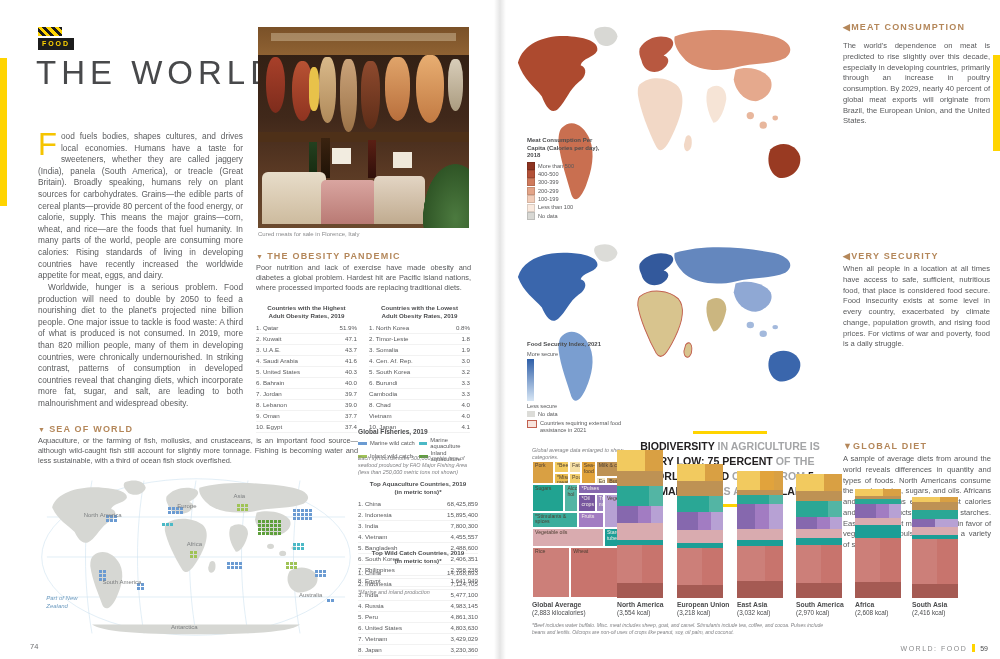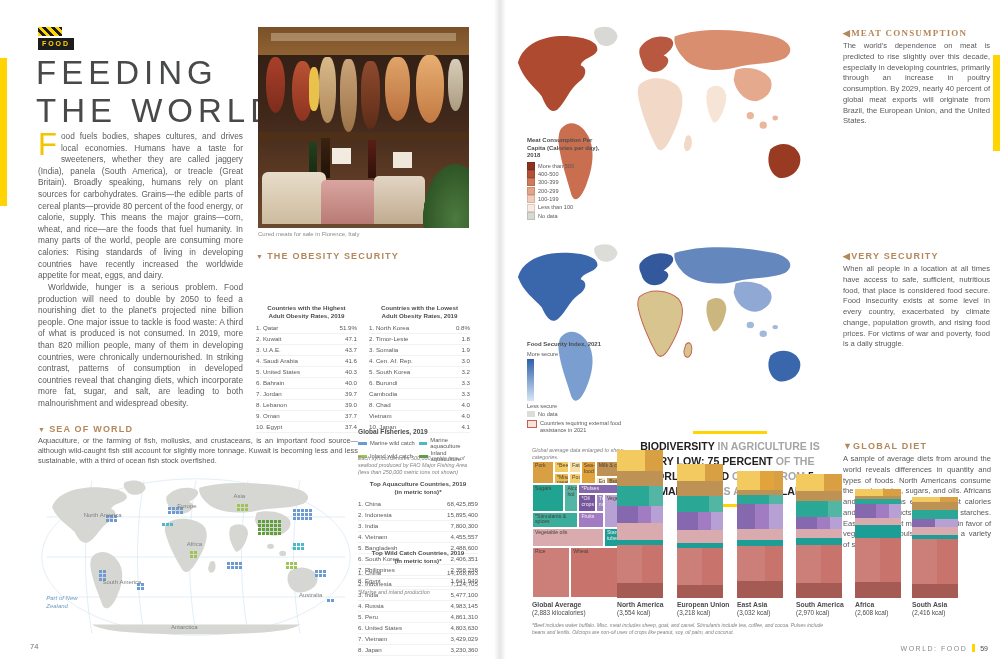--- a/index.html
+++ b/index.html
@@ -62,21 +62,21 @@
   .cl{width:120px;font-size:6.2px;}
   .cl .t{font-weight:bold;text-align:center;line-height:1.25;color:#4b4c4e;margin-bottom:3px;}
   .cl .fn{font-style:italic;font-size:5.4px;color:#808184;margin-top:2px;}
   #aqua-list{left:358px;top:480px;}
   #wild-list{left:358px;top:549px;}
   
   #meat-map{left:505px;top:22px;width:332px;height:216px;}
   #sec-map{left:505px;top:240px;width:332px;height:196px;}
   #meat-map svg,#sec-map svg{position:absolute;left:0;top:0;}
   .side-head{color:#b4875a;font-weight:bold;font-size:9px;letter-spacing:1.2px;}
-  #meat-head{left:843px;top:28px;font-family:Liberation Serif, serif;}
+  #meat-head{left:843px;top:22px;}
   #meat-body{left:843px;top:41px;width:147px;font-size:7.6px;line-height:1.42;text-align:justify;}
   #meat-legend{left:527px;top:137px;width:84px;font-size:5.6px;}
   #meat-legend .t{font-weight:bold;font-size:6px;line-height:1.25;color:#4b4c4e;margin-bottom:2px;}
   .ml-item{display:flex;align-items:center;gap:3px;line-height:1.5;}
   .ml-item i{display:inline-block;width:6px;height:6px;border:1px solid rgba(0,0,0,.12);}
   
   #sec-head{left:843px;top:251px;}
   #sec-body{left:843px;top:264px;width:147px;font-size:7.6px;line-height:1.42;text-align:justify;}
   #sec-legend{left:527px;top:341px;width:95px;font-size:5.6px;}
   #sec-legend .t{font-weight:bold;font-size:6px;color:#4b4c4e;line-height:1.25;}
@@ -113,21 +113,20 @@
 <body>
 
 <div id="spread">
   <div class="abs" id="gutter"></div>
 
   <div class="abs" id="tab-left"></div>
   <div class="abs" id="kicker-stripes"></div>
   <div class="abs" id="kicker-box">FOOD</div>
 
   <div class="abs" id="page-title">
-    <div>FEEDING</div>
     <div>THE WORLD</div>
   </div>
 
   <div class="abs body-txt" id="intro">
     <p class="p1" style="margin:0;"><span class="dropcap">F</span><span>ood fuels bodies, shapes cultures, and drives local economies. Humans have a taste for sweeteners, whether they are called jaggery (India), panela (South America), or treacle (Great Britain). Broadly speaking, humans rely on plant sources for carbohydrates. Grains—the edible parts of cereal plants—provide 80 percent of the food energy, or calorie, supply. This means the major grains—corn, wheat, and rice—are the foods that fuel humanity. In many parts of the world, people are consuming more calories: Rising standards of living in developing countries have recently increased the worldwide appetite for meat, eggs, and dairy.</span></p>
     <p class="p2">Worldwide, hunger is a serious problem. Food production will need to double by 2050 to feed a nourishing diet to the planet's projected nine billion people. One major issue to tackle is food waste: A third of what is produced is not consumed. In 2019, more than 820 million people, many of them in developing countries, were chronically undernourished. In striking contrast, patterns of consumption in developed countries reveal that changing diets, which incorporate more fat, sugar, and salt, are leading to both malnourishment and widespread obesity.</p>
   </div>
 
   <div class="abs" id="photo">
     <div style="left:0;top:0;width:100%;height:14%;background:linear-gradient(180deg,#7a5128,#8f6233);"></div>
@@ -147,21 +146,22 @@
     <div style="left:52%;top:56%;width:4%;height:19%;background:linear-gradient(180deg,#5a1f14,#30100a);"></div>
     <div style="left:2%;top:72%;width:30%;height:26%;background:linear-gradient(180deg,#e8ddca,#cdbb9e);border-radius:6px 6px 0 0;"></div>
     <div style="left:30%;top:76%;width:26%;height:22%;background:linear-gradient(180deg,#d9a5a0,#b97a74);border-radius:5px 5px 0 0;"></div>
     <div style="left:55%;top:74%;width:24%;height:24%;background:linear-gradient(180deg,#e3d5c4,#c0ab8f);border-radius:5px 5px 0 0;"></div>
     <div style="left:35%;top:60%;width:9%;height:8%;background:#f2ece0;"></div>
     <div style="left:64%;top:62%;width:9%;height:8%;background:#efe8da;"></div>
     <div style="left:78%;top:68%;width:26%;height:34%;background:radial-gradient(ellipse at 60% 80%,#4c7a3f 0%,#2f5526 70%,rgba(0,0,0,0) 71%);"></div>
   </div>
   <div class="abs" id="photo-caption">Cured meats for sale in Florence, Italy</div>
 
-  <div class="abs h-tan" id="ob-head"><span class="mk">▼</span><span>THE OBESITY SECURITY</span></div>
+  <div class="abs h-tan" id="ob-head"><span class="mk">▼</span><span>THE OBESITY PANDEMIC</span></div>
+  <div class="abs" id="ob-body">Poor nutrition and lack of exercise have made obesity and diabetes a global problem. Hardest hit are Pacific island nations, where processed imported foods are replacing traditional diets.</div>
   <div class="abs" id="ob-tables">
     <div class="ob-table">
       <div class="t"><span>Countries with the Highest</span><br><span>Adult Obesity Rates, 2019</span></div>
       <div id="ob-high-rows">
           <div class="lst-row">
             <span class="n">1. Qatar</span>
             <span class="v">51.9%</span>
           </div>
           <div class="lst-row">
             <span class="n">2. Kuwait</span>
@@ -242,21 +242,21 @@
           </div>
           <div class="lst-row">
             <span class="n">10. Japan</span>
             <span class="v">4.1</span>
           </div>
         </div>
     </div>
   </div>
 
   <div class="abs h-tan" id="sea-head"><span class="mk">▼</span><span>SEA OF WORLD</span></div>
-  <div class="abs" id="sea-body">Aquaculture, or the farming of fish, mollusks, and crustaceans, is an important food source—although wild-caught fish still account for slightly more tonnage. Kuwait is becoming less and less sustainable, with a third of ocean fish stock overfished.</div>
+  <div class="abs" id="sea-body">Aquaculture, or the farming of fish, mollusks, and crustaceans, is an important food source—although wild-caught fish still account for slightly more tonnage. Fishing is becoming water and less sustainable, with a third of ocean fish stock overfished.</div>
 
   <div class="abs" id="fish-map">
       <svg viewBox="0 0 360 180" width="100%" height="100%" preserveAspectRatio="none">
         <g stroke="#cfe4f1" fill="none" stroke-width="0.7">
           <ellipse cx="180" cy="90" rx="178" ry="88"></ellipse>
           <line x1="8" x2="352" y1="45" y2="45"></line>
           <line x1="8" x2="352" y1="90" y2="90"></line>
           <line x1="8" x2="352" y1="135" y2="135"></line>
           <path d="M60,4 C50,60 50,120 60,176"></path>
           <path d="M120,4 C110,60 110,120 120,176"></path>

